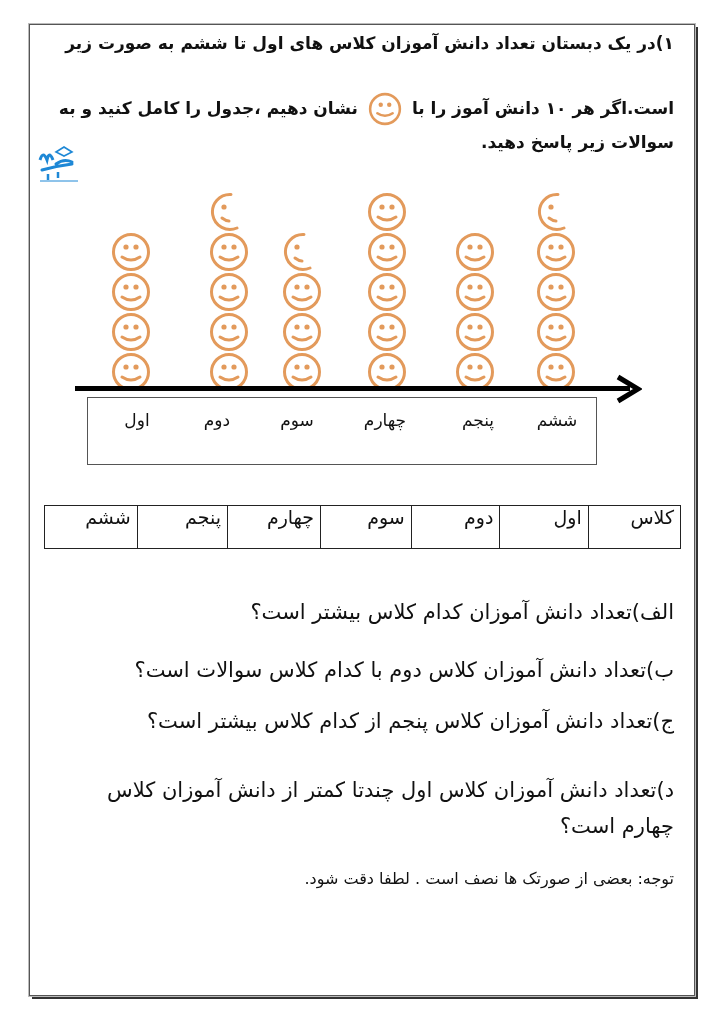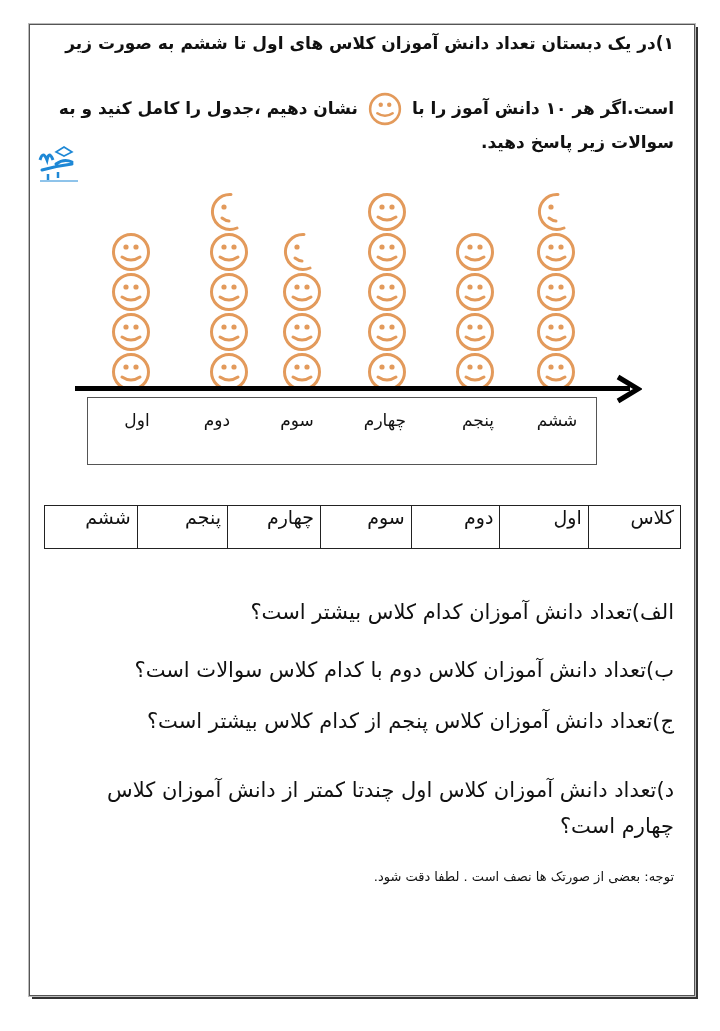--- a/index.html
+++ b/index.html
@@ -17,21 +17,21 @@
     .smiley { position: absolute; width: 40px; height: 40px; }
     .axis { position: absolute; left: 75px; top: 386px; width: 555px; height: 5px; background: #000; }
     .arrow { position: absolute; left: 612px; top: 374px; width: 30px; height: 30px; }
     .label-box { position: absolute; left: 87px; top: 397px; width: 508px; height: 66px; border: 1px solid #555; }
     .cat-label { position: absolute; top: 410px; font-size: 17px; transform: translateX(-50%); white-space: nowrap; direction: rtl; }
     table.data { position: absolute; left: 44px; top: 505px; width: 637px; border-collapse: collapse; direction: rtl; }
     table.data td { border: 1px solid #222; height: 42px; font-size: 19px; padding: 0 6px;
                     vertical-align: top; text-align: right; width: 91px; }
     .q { position: absolute; right: 46px; font-size: 21px; white-space: nowrap; direction: rtl; }
     .q-wrap { position: absolute; right: 46px; width: 620px; font-size: 21px; line-height: 36px; direction: rtl; text-align: right; }
-    .note { position: absolute; right: 46px; top: 869px; font-size: 13px; direction: rtl; white-space: nowrap; }
+    .note { position: absolute; right: 46px; top: 869px; font-size: 16px; direction: rtl; white-space: nowrap; }
   </style>
 </head>
 <body>
 
 <svg width="0" height="0" style="position:absolute">
   <defs>
     <symbol id="smiley-full" viewBox="0 0 40 40">
       <circle cx="20" cy="20" r="17.5" fill="#fff" stroke="#E39A5B" stroke-width="3"></circle>
       <circle cx="15" cy="15" r="2.6" fill="#E39A5B"></circle>
       <circle cx="25" cy="15" r="2.6" fill="#E39A5B"></circle>

